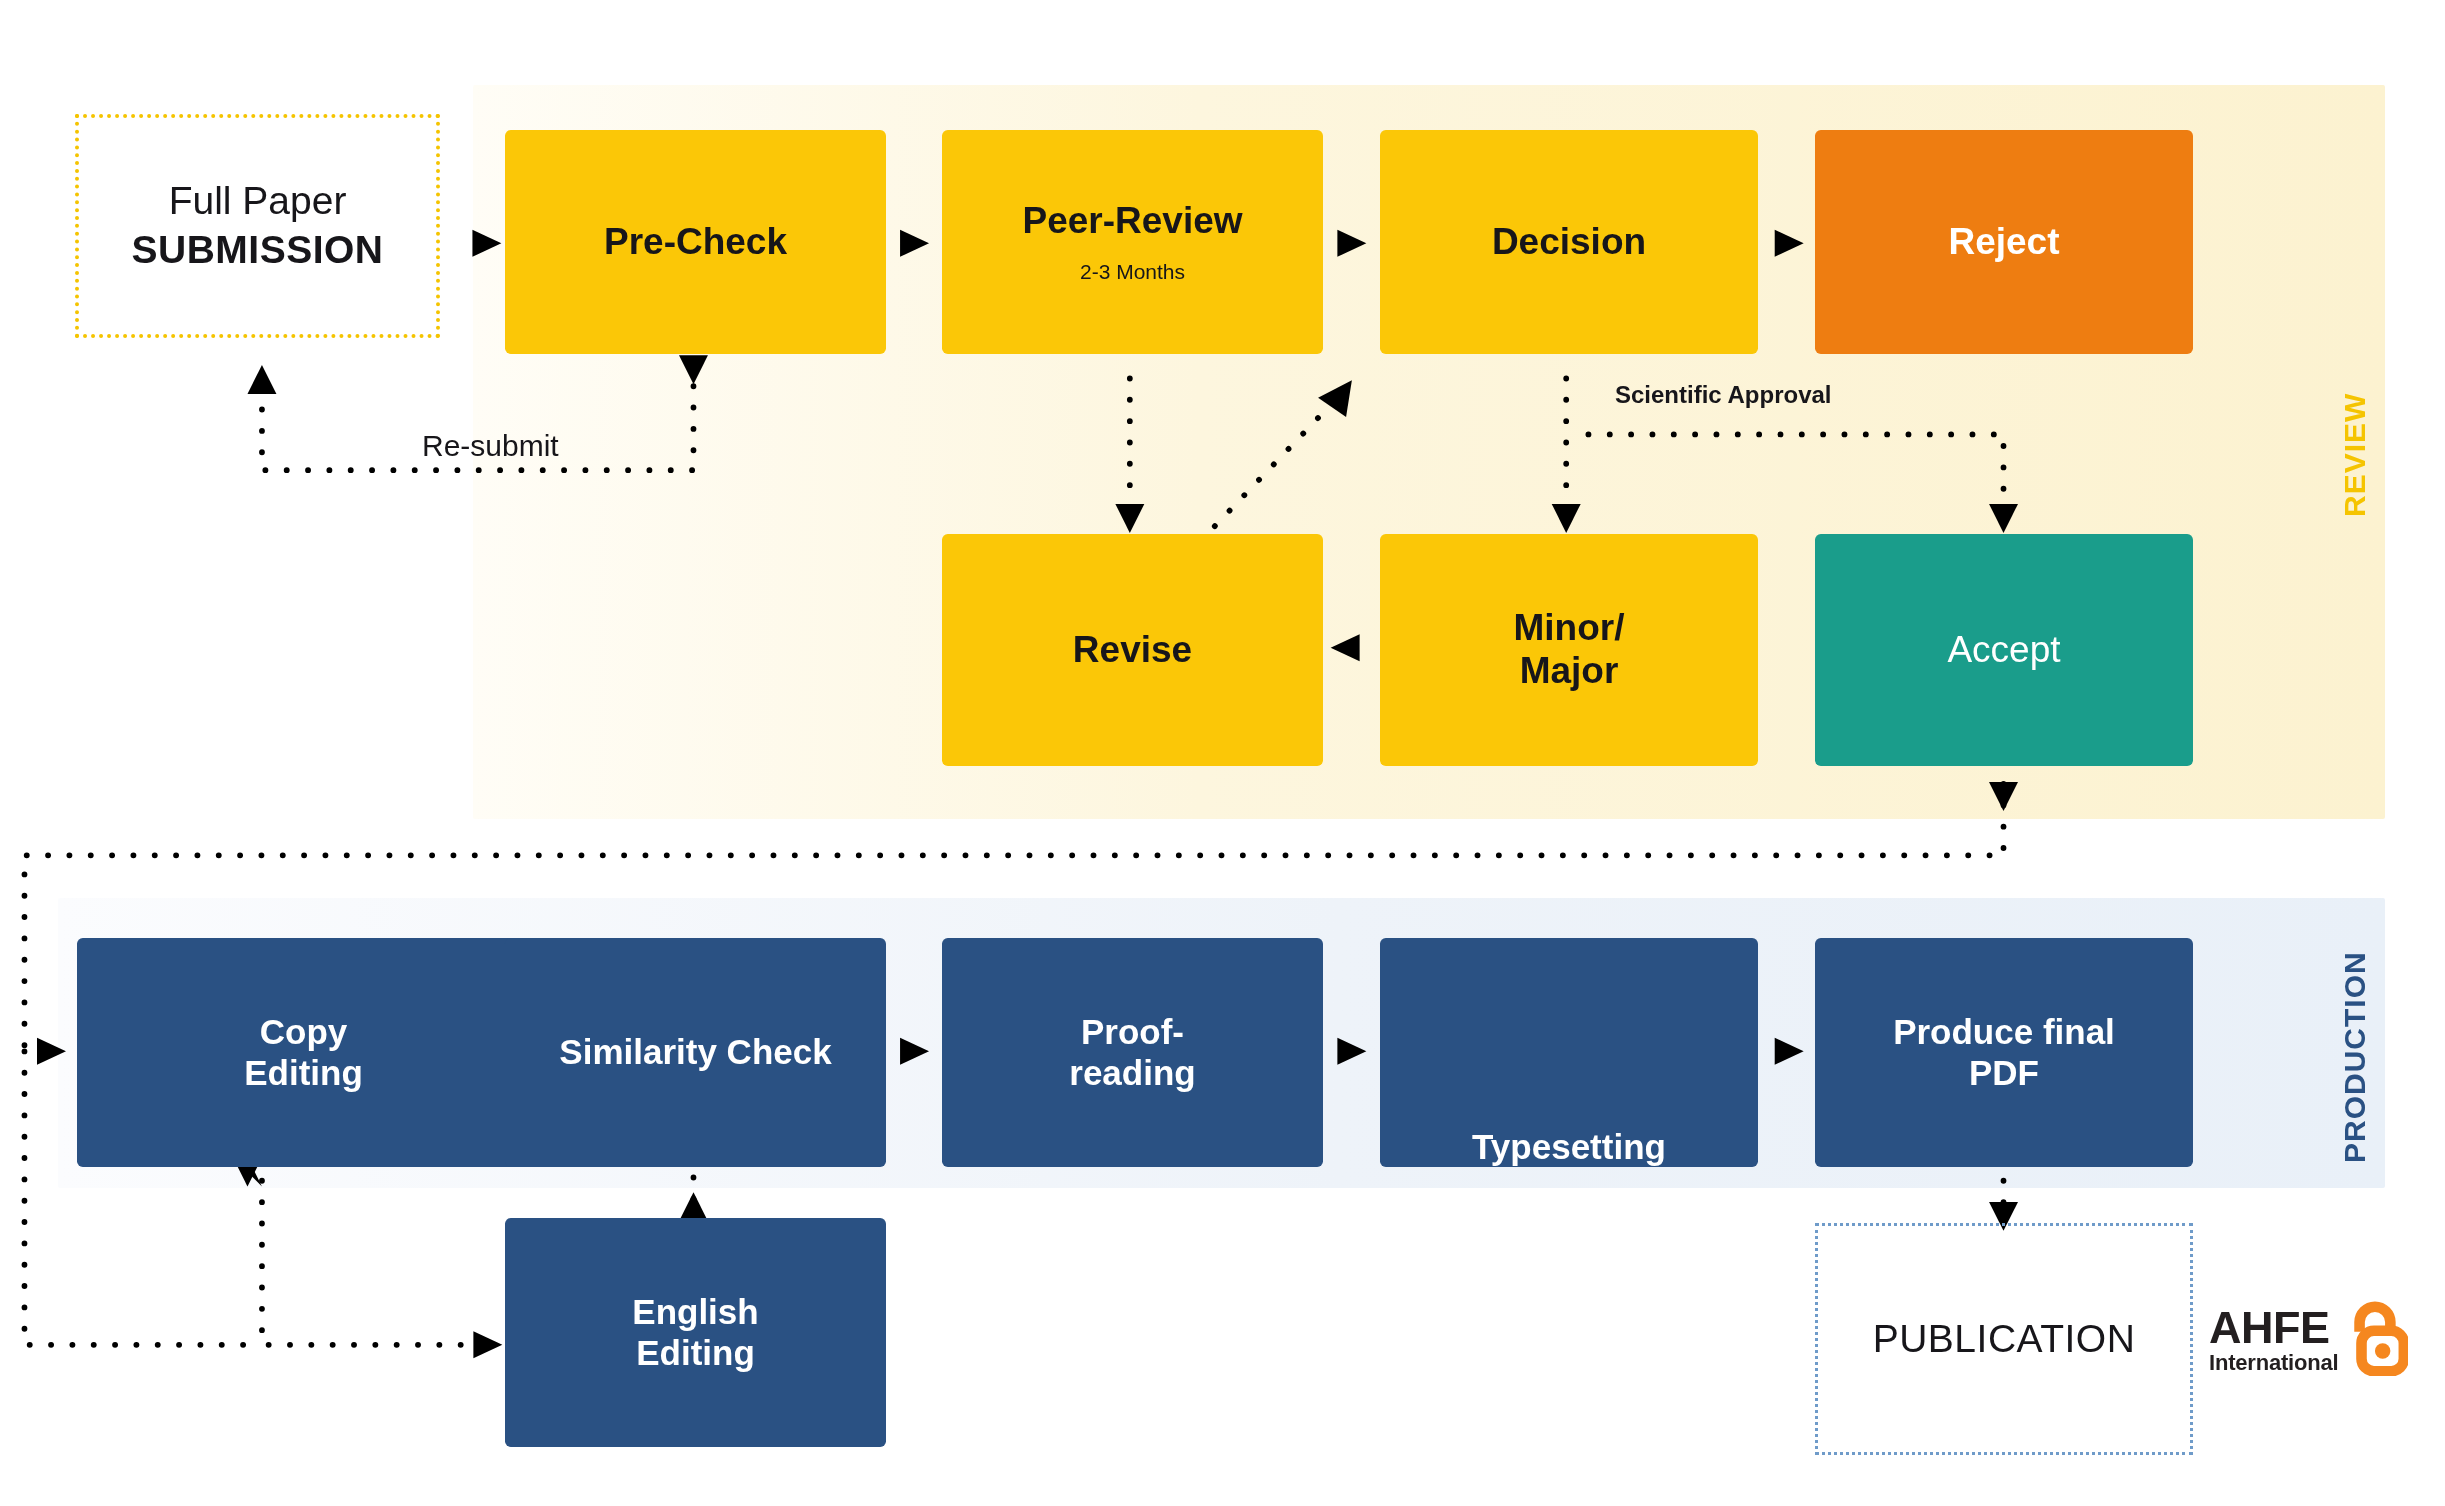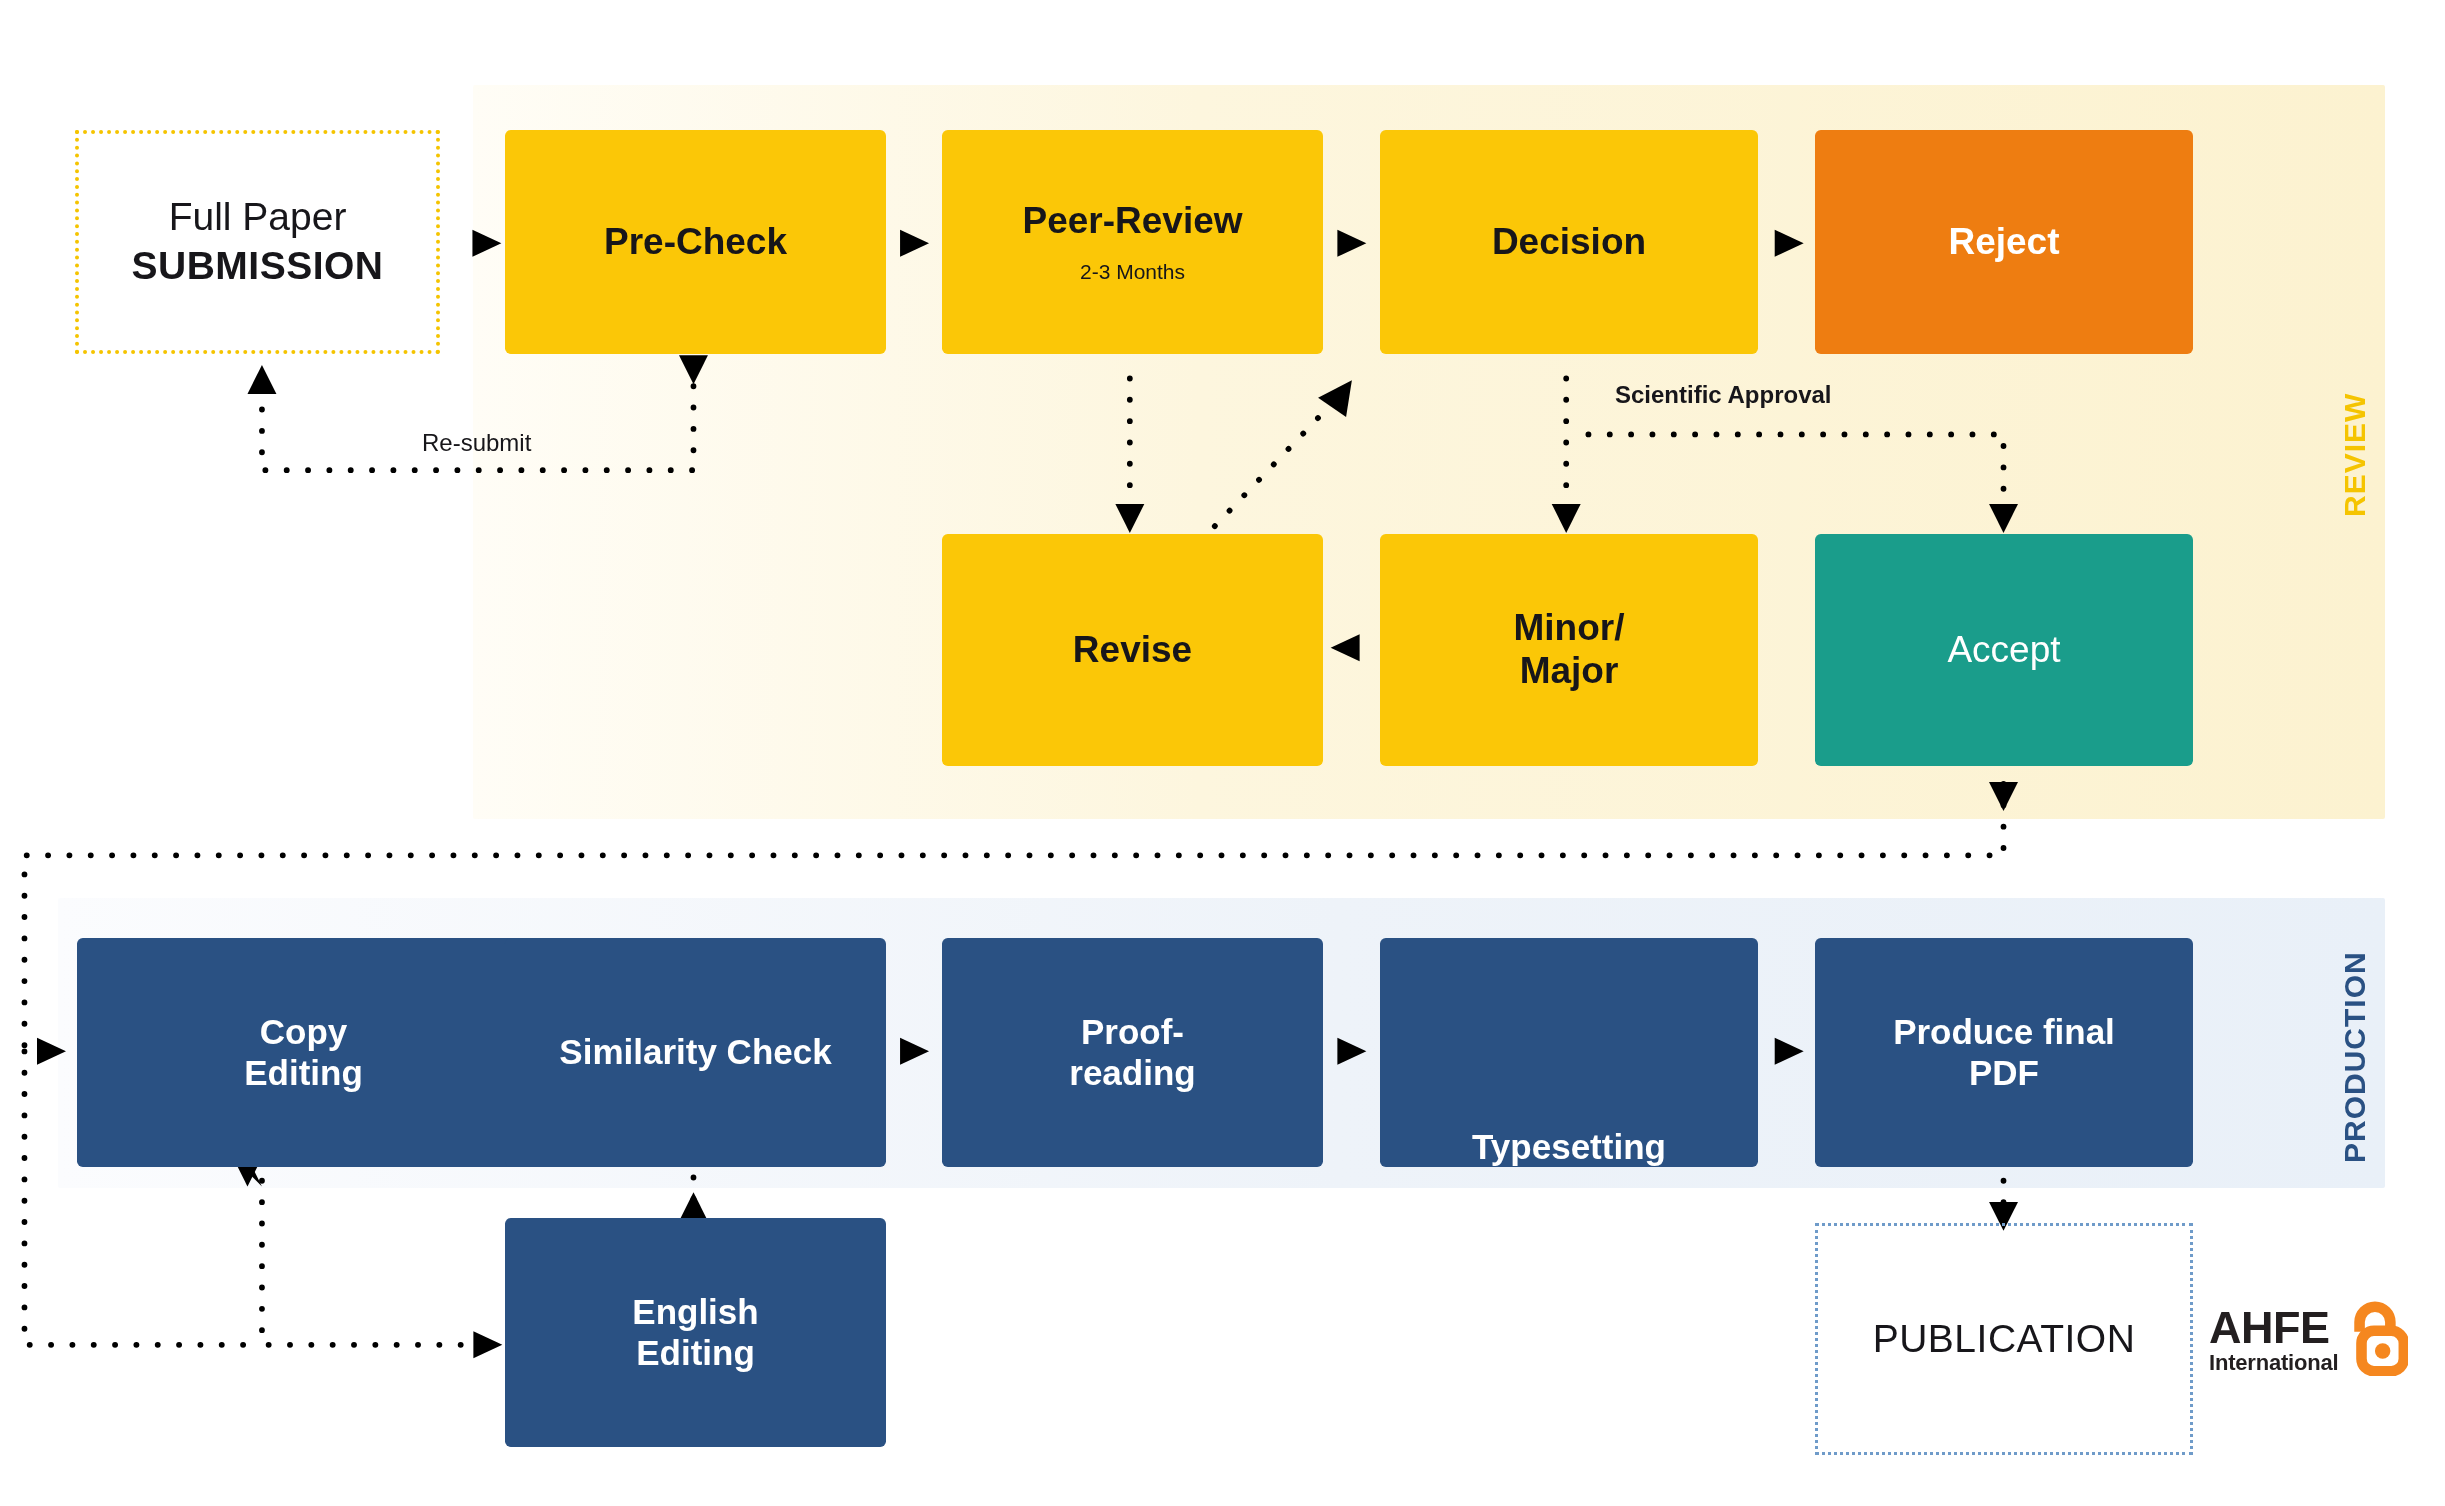--- a/index.html
+++ b/index.html
@@ -107,21 +107,21 @@
   .ghost-blue {
     border: 3.9px dotted #6f9bc9;
     color: #17161a;
     font-size: 39px;
     letter-spacing: 0.5px;
   }
 
   
   .conn-label {
     position: absolute;
-    font-size: 24px;
+    font-size: 30px;
     color: #17161a;
     white-space: nowrap;
   }
   .conn-label.bold { font-weight: bold; font-size: 24px; }
 
   
   svg.links {
     position: absolute;
     left: 0; top: 0;
     width: 2446px;
@@ -233,21 +233,21 @@
 
       <polygon points="241,1199 271,1229 256,1199"></polygon>
       <polygon points="241,1199 271,1199 256,1229"></polygon>
 
       <polygon points="703,1265 733,1265 718,1235"></polygon>
 
       <polygon points="2060,1245 2090,1245 2075,1275"></polygon>
     </g>
   </svg>
 
-  <div class="ghost ghost-yellow" style="left:75px; top:130px; width:365px; height:224px;">
+  <div class="ghost ghost-yellow" style="left:75px; top:114px; width:365px; height:224px;">
     <div>
       <div class="light">Full Paper</div>
       <div class="heavy">SUBMISSION</div>
     </div>
   </div>
 
   <div class="node yellow" style="left:505px; top:130px; width:381px; height:224px;">
     <div class="lines">
       <div>Pre-Check</div>
     </div>

